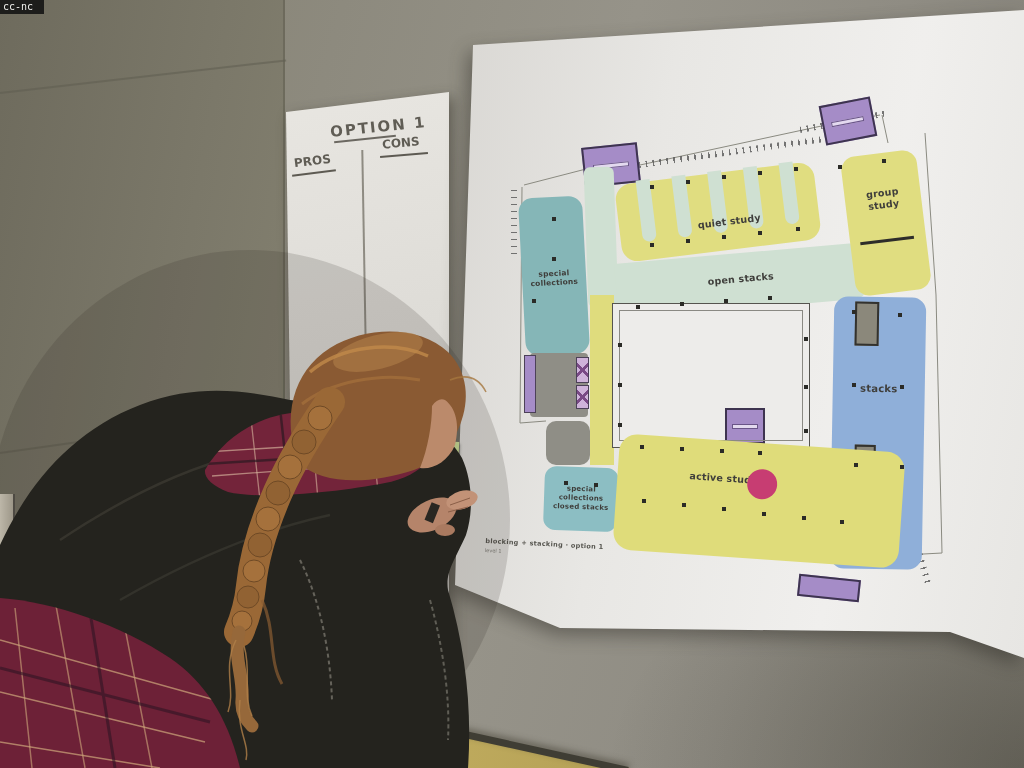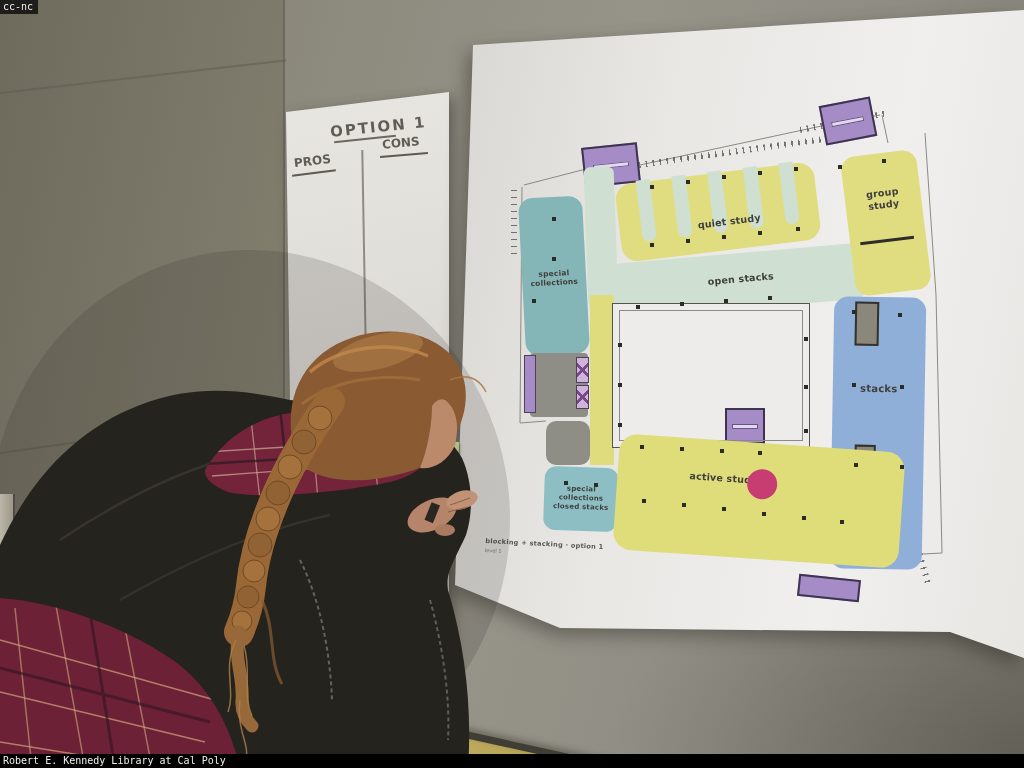--- a/index.html
+++ b/index.html
@@ -59,21 +59,21 @@
                linear-gradient(-45deg,transparent 44%,#7a4a86 44% 56%,transparent 56%),#cfb3da;}
   .stair{background:#8b887b;border:2px solid #33322e;box-sizing:border-box;}
   .dot{position:absolute;width:3.5px;height:3.5px;background:#2b2b27;}
   .courtyard{background:#edecea;border:1.5px solid #55544f;box-sizing:border-box;}
   .courtyard:after{content:"";position:absolute;left:6px;top:6px;right:6px;bottom:6px;border:1px solid #8a8983;}
   .caption{position:absolute;left:45px;top:530px;transform:rotate(3deg);color:#56554f;}
   .caption .c1{font-size:6.5px;font-weight:bold;letter-spacing:.3px;}
   .caption .c2{font-size:5px;margin-top:2px;color:#7a7973;}
   
   .credit-top{position:absolute;left:0;top:0;background:#1d1d1b;color:#efefec;
-    font-family:"DejaVu Sans Mono",monospace;font-size:10px;padding:1px 5px 2px 3px;z-index:9;text-align:right;}
+    font-family:"DejaVu Sans Mono",monospace;font-size:10px;padding:1px 11px 2px 3px;z-index:9;text-align:right;}
   .credit-bottom{position:absolute;left:0;bottom:0;width:100%;height:14px;background:#000;color:#efefec;
     font-family:"DejaVu Sans Mono",monospace;font-size:10px;line-height:14px;padding-left:3px;box-sizing:border-box;z-index:9;}
   .person-svg{position:absolute;left:0;top:0;z-index:7;}
 </style>
 </head>
 <body>
 
 <div class="scene">
 
   <div class="wall-left"></div>
@@ -291,15 +291,14 @@
     <path d="M262,600 C276,630 268,660 282,684" stroke="#8a5c32" stroke-width="3" fill="none" opacity=".7"></path>
 
     <ellipse cx="432" cy="515" rx="26" ry="15" fill="#b5846a" transform="rotate(-25 432 515)"></ellipse>
     <rect x="428" y="503" width="9" height="19" fill="#2a2722" transform="rotate(22 432 512)"></rect>
     <ellipse cx="462" cy="500" rx="16" ry="9" fill="#c29277" transform="rotate(-15 462 500)"></ellipse>
     <path d="M450,505 L470,498 M448,512 L468,507" stroke="#8a5f48" stroke-width="1" fill="none"></path>
     <ellipse cx="445" cy="530" rx="10" ry="6" fill="#aa7a60"></ellipse>
   </svg>
 
   <div class="credit-top">cc-nc</div>
-  <div class="credit-bottom">Robert E. Kennedy Library at Cal Poly</div>
 
 </div>
 
 </body></html>

